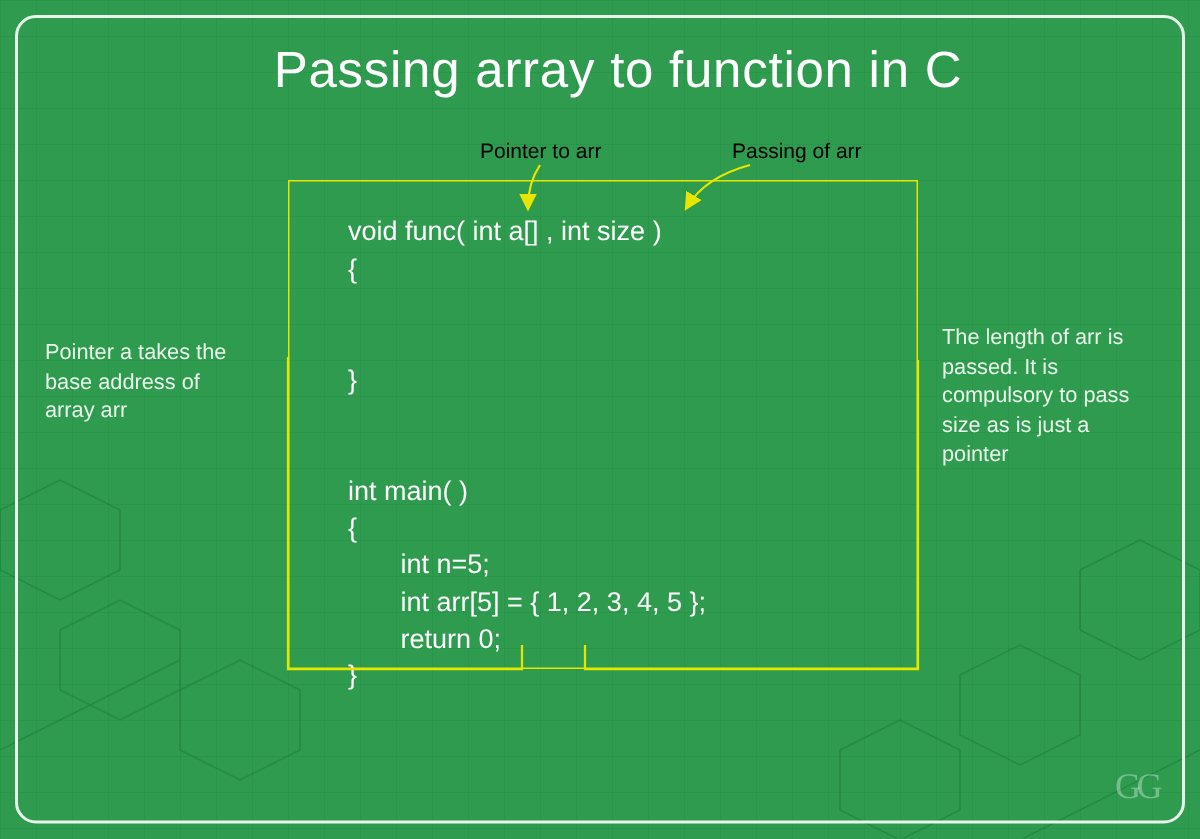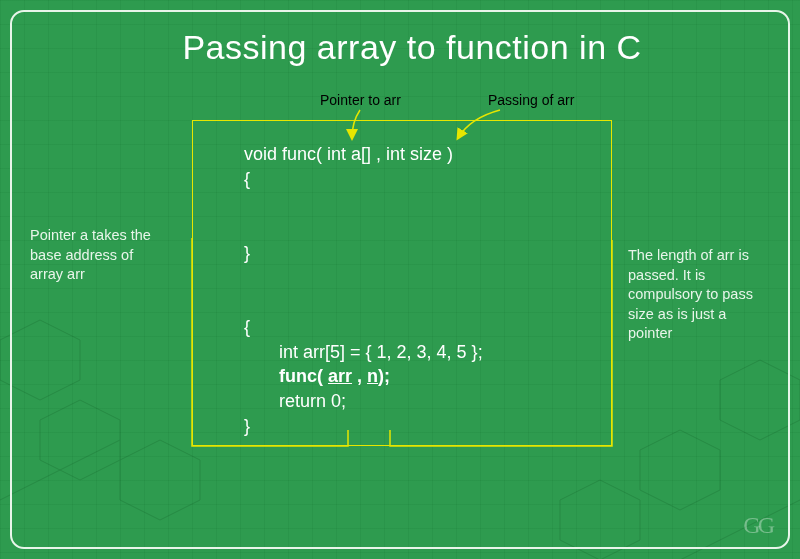--- a/index.html
+++ b/index.html
@@ -65,32 +65,32 @@
   .code {
     position: absolute;
     left: 232px;
     top: 140px;
     color: #ffffff;
     font-size: 18px;
     font-family: sans-serif;
     font-weight: 300;
     line-height: 1.15;
   }
-  .code .line { white-space: pre; margin: 4px 12px; }
+  .code .line { white-space: pre; margin: 4px 0; }
   .code .bold-line { font-weight: 700; }
   .code .u { text-decoration: underline; }
   .side-note {
     position: absolute;
     color: #e8f5ea;
     font-size: 14.5px;
     font-weight: 300;
     line-height: 1.35;
   }
   .side-note.left  { left: 30px;  top: 226px; width: 140px; }
-  .side-note.right { right: 32px; top: 216px; width: 140px; margin-top: 30px; }
+  .side-note.right { right: 32px; top: 216px; width: 140px; }
   
   svg.arrows {
     position: absolute;
     inset: 0;
     pointer-events: none;
   }
   .logo {
     position: absolute;
     right: 28px;
     bottom: 20px;
@@ -128,23 +128,24 @@
 <div class="yellow-box"></div>
 
 <div class="code">
   <div class="line">void func( int a[] , int size )</div>
   <div class="line">{</div>
   <div class="line">&nbsp;</div>
   <div class="line">&nbsp;</div>
   <div class="line">}</div>
   <div class="line">&nbsp;</div>
   <div class="line">&nbsp;</div>
+  <div class="line">int main( )</div>
   <div class="line">{</div>
+  <div class="line">       int n=5;</div>
   <div class="line">       int arr[5] = { 1, 2, 3, 4, 5 };</div>
-  <div class="line bold-line"><span>       func( </span><span class="u">arr</span><span> , </span><span class="u">n</span><span>);</span></div>
   <div class="line">       return 0;</div>
   <div class="line">}</div>
 </div>
 
 <div class="side-note left">Pointer a takes the base address of array arr</div>
 <div class="side-note right">The length of arr is passed. It is compulsory to pass size as is just a pointer</div>
 
 <svg class="arrows" width="800" height="559">
   <defs>
     <marker id="ah" markerWidth="8" markerHeight="8" refX="6" refY="4" orient="auto">

